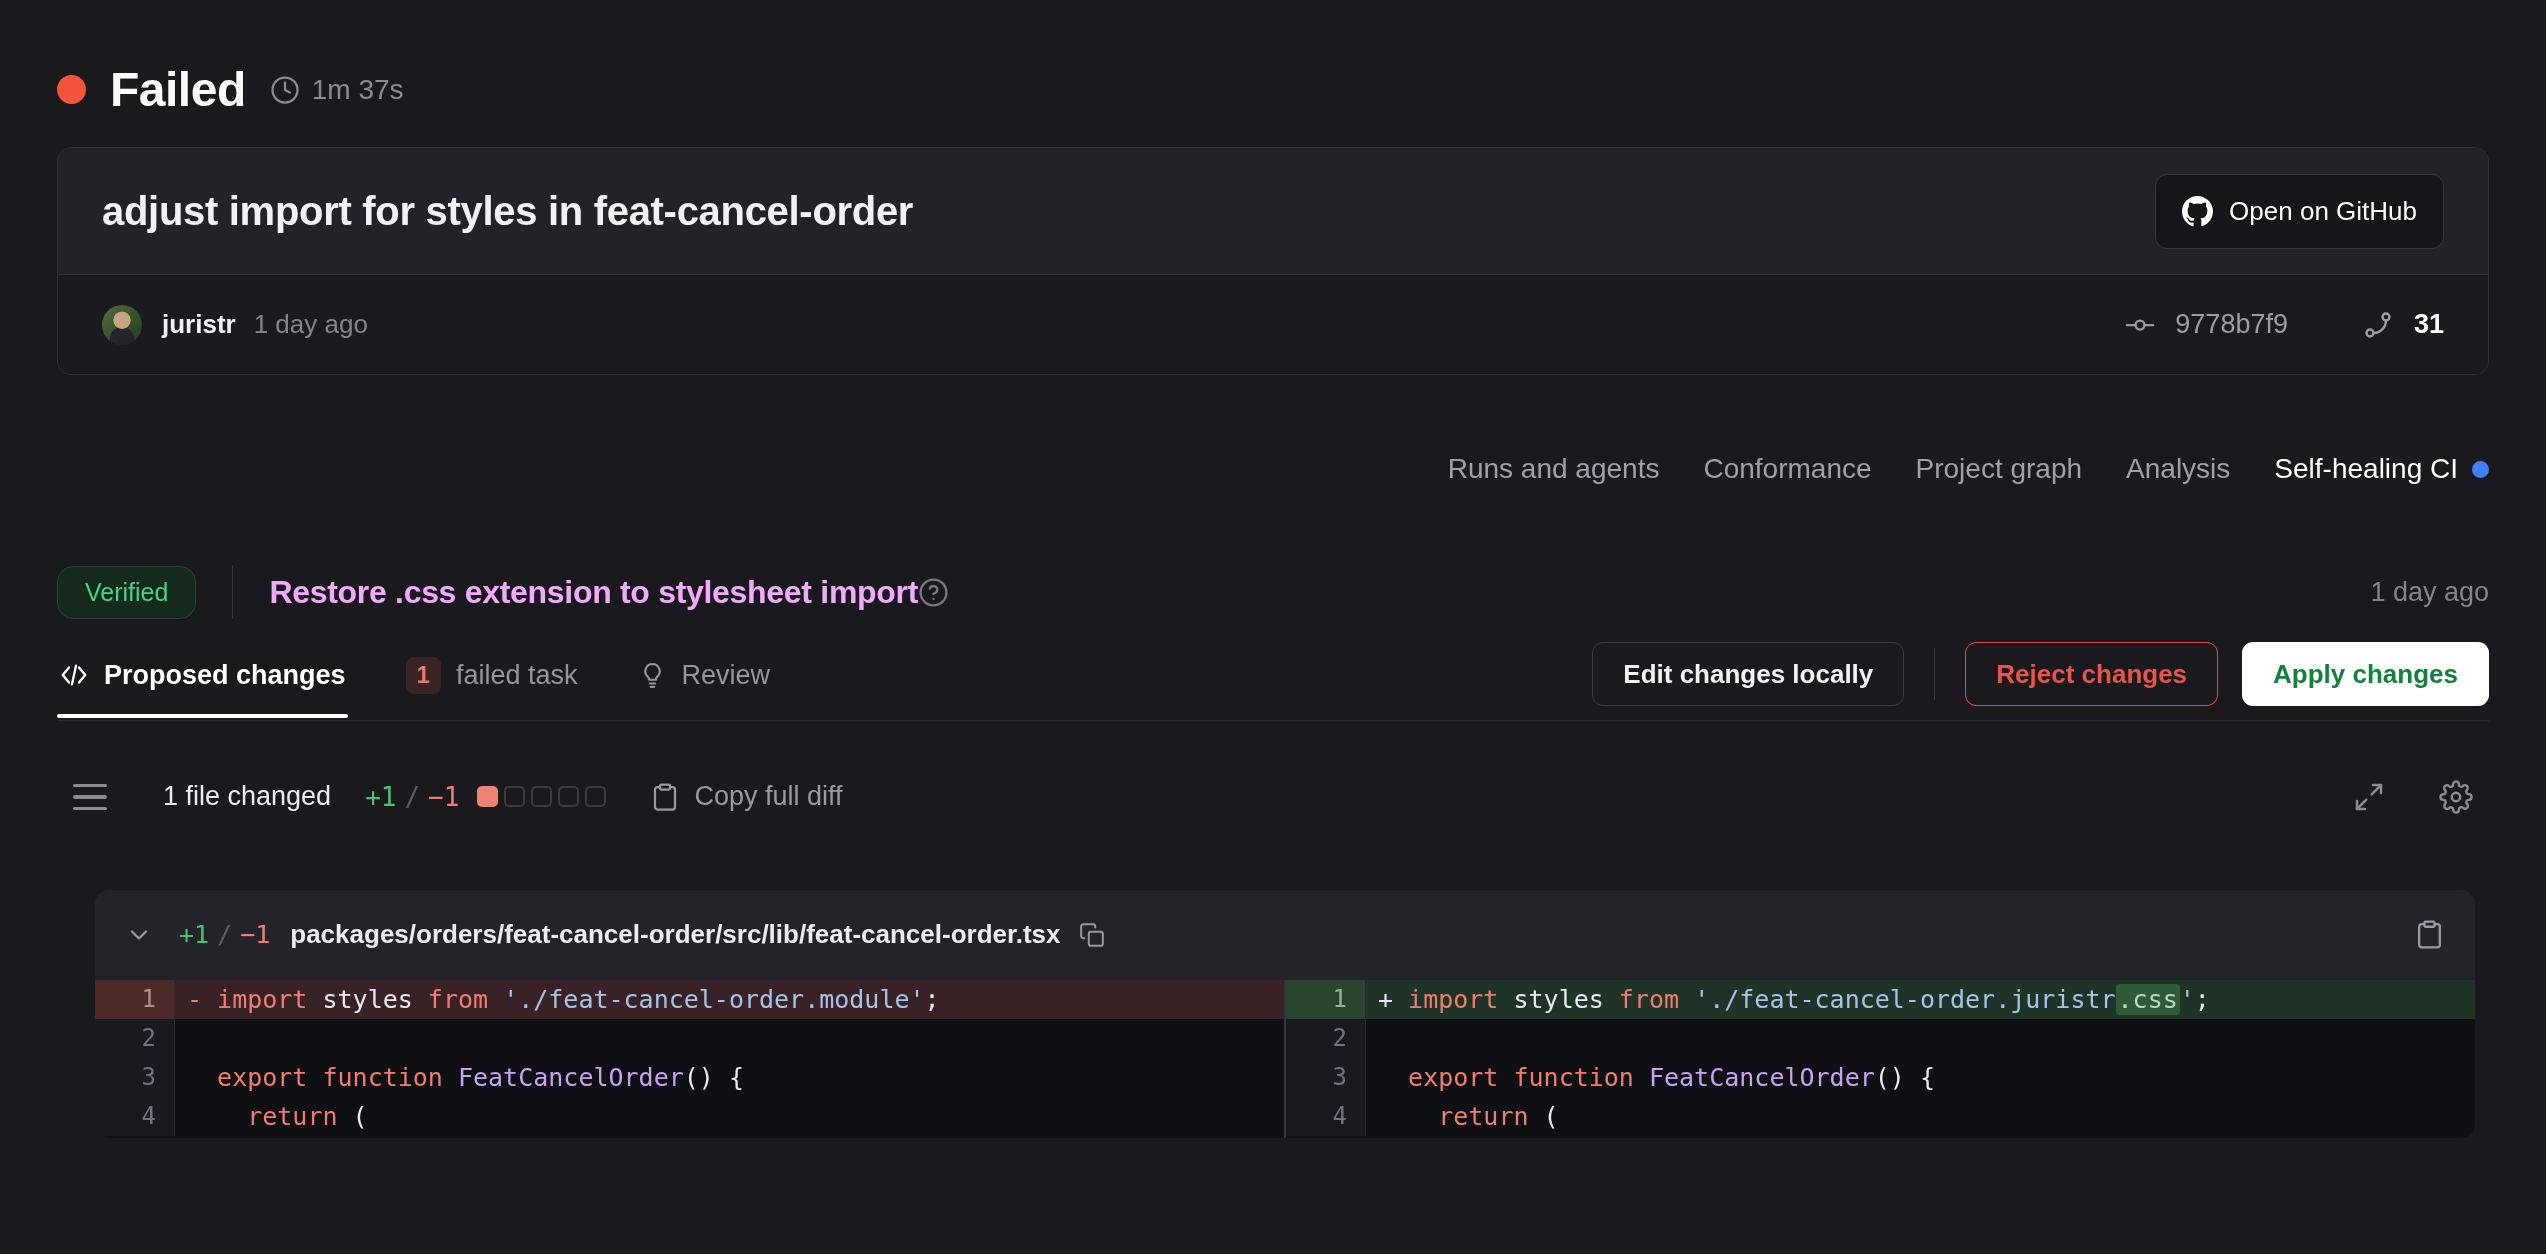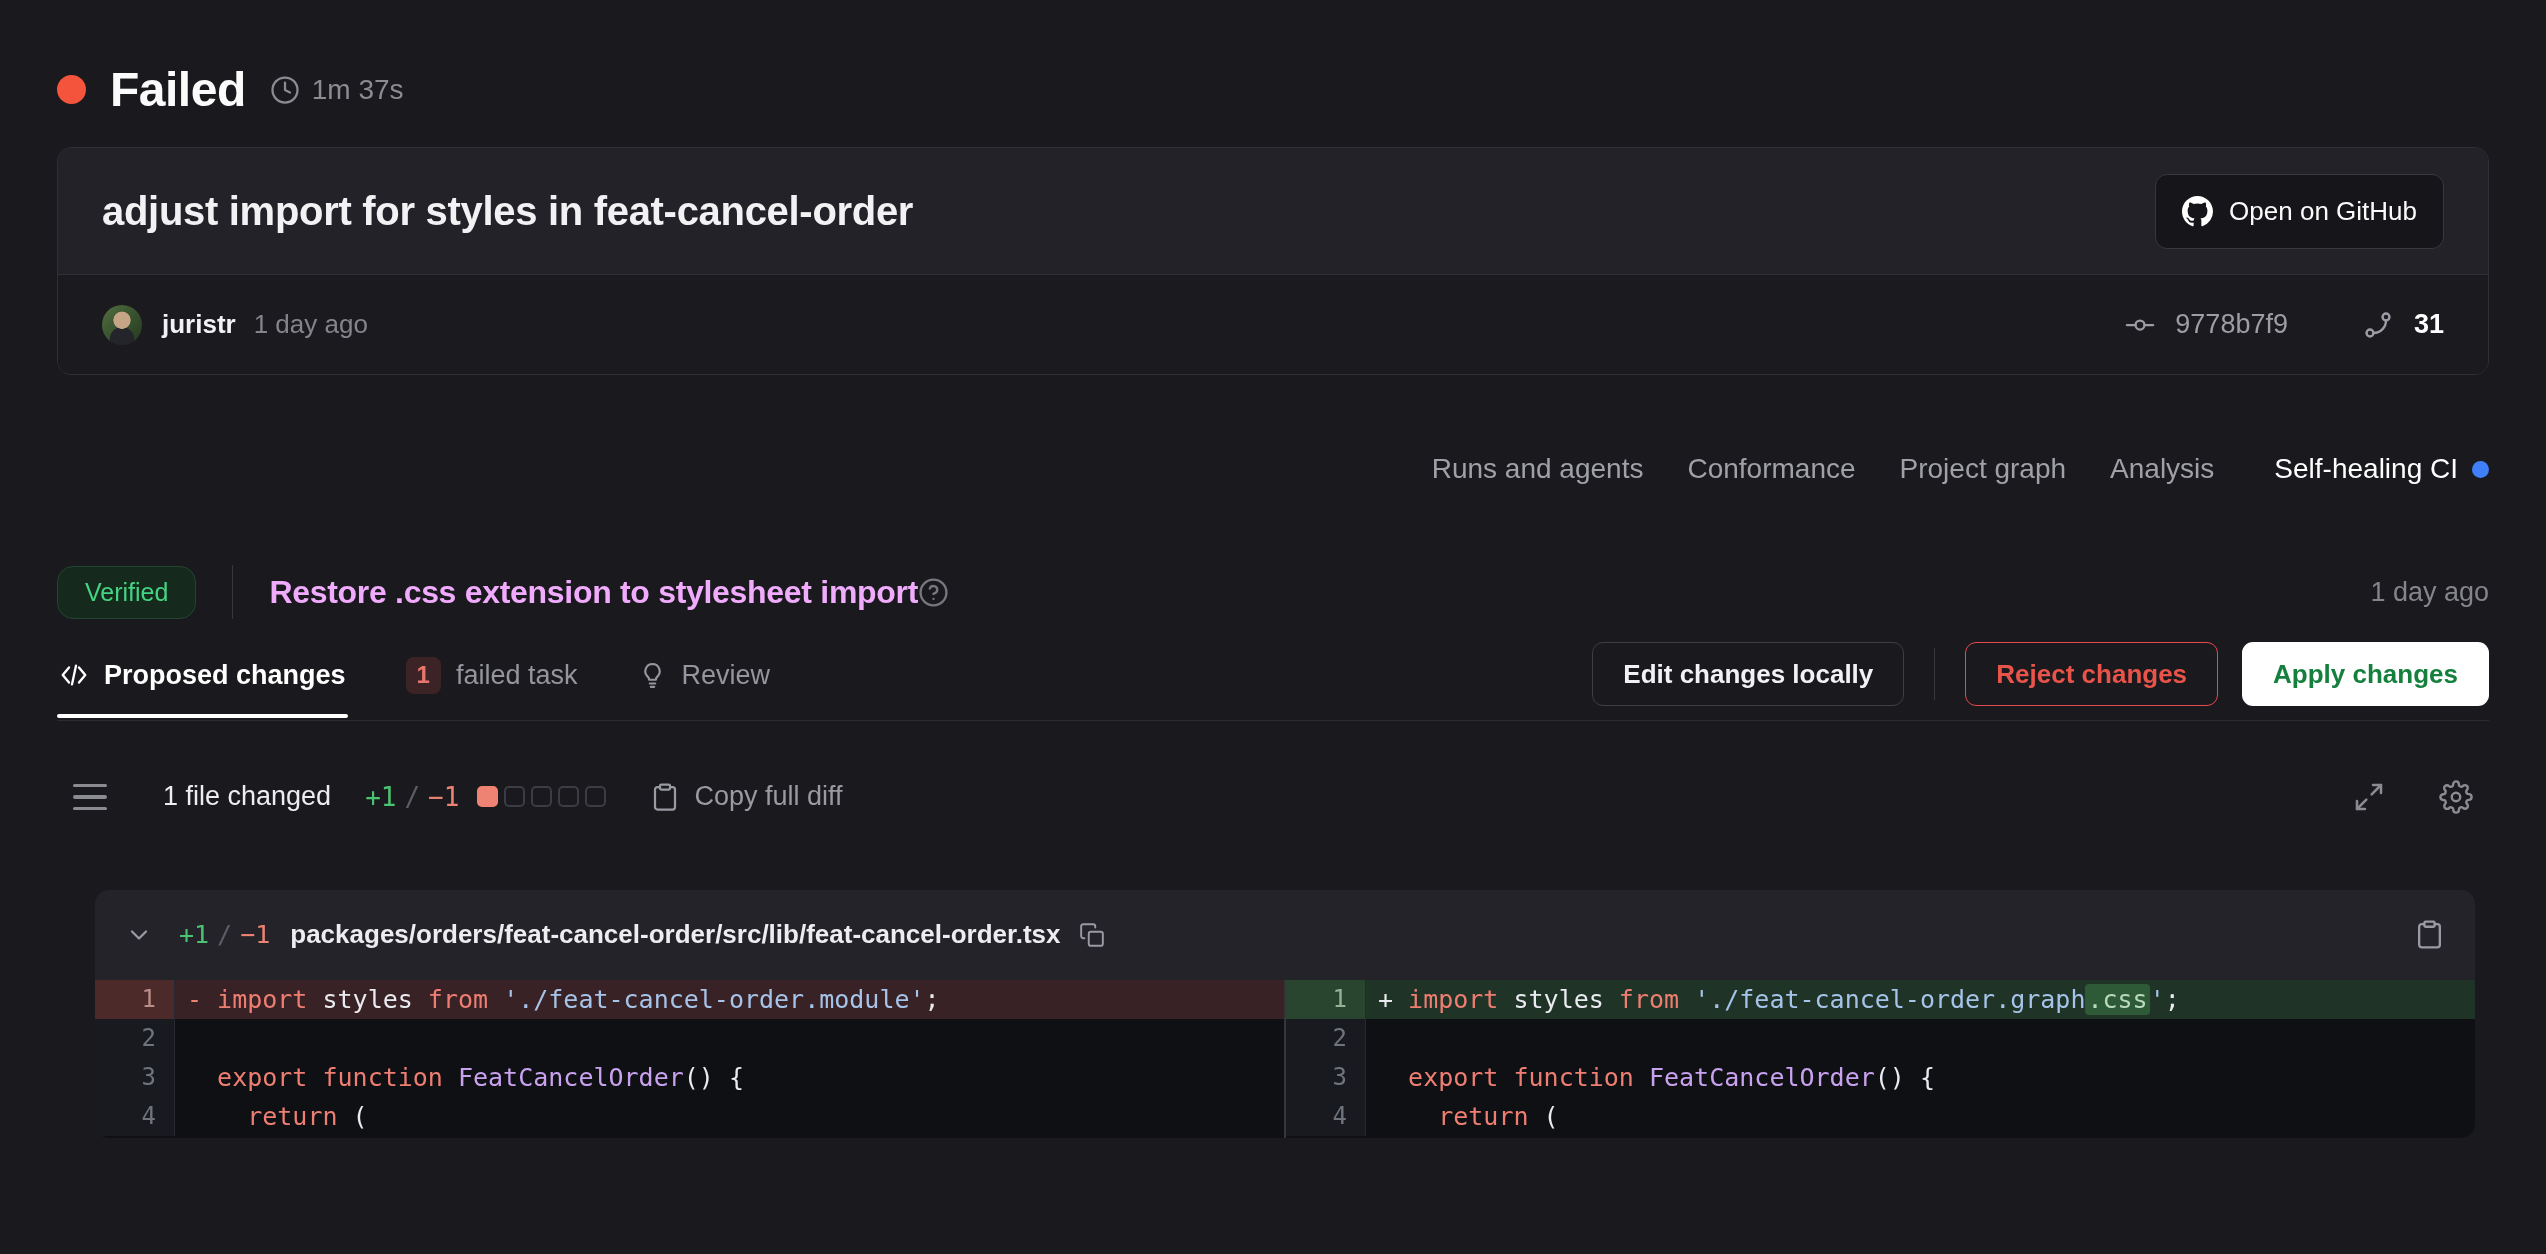--- a/index.html
+++ b/index.html
@@ -36,21 +36,21 @@
   .author-name { font-size:26px; font-weight:700; color:#f2f2f4; margin-right:18px; }
   .muted { color:#84848c; }
   .card-meta { margin-left:auto; display:flex; align-items:center; gap:20px;justify-content:flex-end; }
   .sha { font-size:27px; color:#9d9da5; }
   .meta-gap { width:34px; }
   .branch-count { font-size:27px; font-weight:600; color:#ffffff; }
 
   
   .nav-row { margin-top:74px; display:flex; justify-content:flex-end; align-items:center; gap:44px; height:40px; }
   .nav-item { font-size:28px; color:#9fa0a8; cursor:pointer; }
-  .nav-item.active { color:#ffffff; display:flex; align-items:center; gap:14px;margin-left:16px; }
+  .nav-item.active { color:#ffffff; display:flex; align-items:center; gap:14px; }
   .nav-dot { width:17px; height:17px; border-radius:50%; background:#3f7ff7; }
 
   
   .fix-row { margin-top:70px; display:flex; align-items:center; height:66px; }
   .verified-badge { background:#152a1c; border:1px solid #224532; color:#43d383;
                     font-size:25px; font-weight:500; padding:11px 27px; border-radius:16px; }
   .v-divider { width:1px; height:54px; background:#38373d; margin:0 36px; }
   .fix-title { font-size:32px; font-weight:700; color:#f0abfc; letter-spacing:-0.3px; }
   .fix-time { margin-left:auto; font-size:27px; color:#84848c; }
 
@@ -316,21 +316,21 @@
           </div>
           <div class="code-row ctx">
             <div class="gutter">4</div>
             <div class="code"><span class="tok-pl">    </span><span class="tok-kw">return</span><span class="tok-pl"> (</span></div>
           </div>
         </div>
       <div class="pane-divider"></div>
       <div class="pane">
           <div class="code-row added">
             <div class="gutter">1</div>
-            <div class="code"><span class="tok-sign">+ </span><span class="tok-kw">import</span><span class="tok-pl"> styles </span><span class="tok-kw">from</span><span class="tok-pl"> </span><span class="tok-str">'./feat-cancel-order.graph</span><span class="tok-hl">.css</span><span class="tok-str">'</span><span class="tok-pl">;</span></div>
+            <div class="code"><span class="tok-sign">+ </span><span class="tok-kw">import</span><span class="tok-pl"> styles </span><span class="tok-kw">from</span><span class="tok-pl"> </span><span class="tok-str">'./feat-cancel-order.juristr</span><span class="tok-hl">.css</span><span class="tok-str">'</span><span class="tok-pl">;</span></div>
           </div>
           <div class="code-row ctx">
             <div class="gutter">2</div>
             <div class="code"></div>
           </div>
           <div class="code-row ctx">
             <div class="gutter">3</div>
             <div class="code"><span class="tok-pl">  </span><span class="tok-kw">export</span><span class="tok-pl"> </span><span class="tok-kw">function</span><span class="tok-pl"> </span><span class="tok-fn">FeatCancelOrder</span><span class="tok-pl">() {</span></div>
           </div>
           <div class="code-row ctx">

